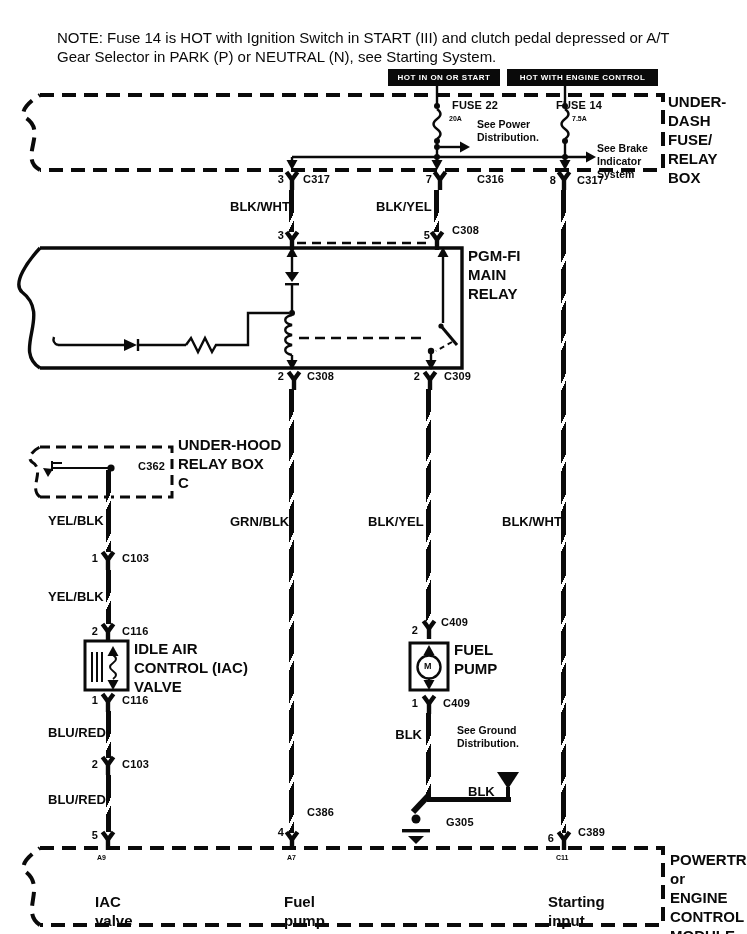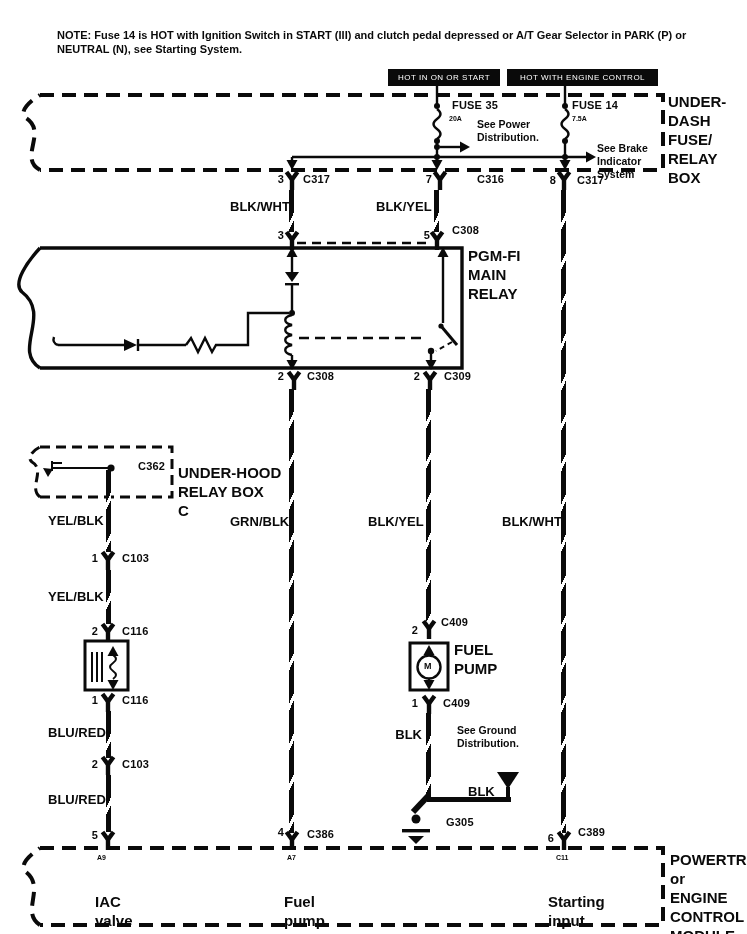--- a/index.html
+++ b/index.html
@@ -1,30 +1,30 @@
 <!DOCTYPE html>
 <html><head>
 <meta charset="utf-8">
 <style>
   html,body{margin:0;padding:0;background:#e8e8e8;}
   .stage{position:relative;width:747px;height:934px;background:#ffffff;overflow:hidden;
          font-family:"Liberation Sans", sans-serif;color:#0a0a0a;}
   svg.art{position:absolute;left:0;top:0;}
   .t{position:absolute;font-weight:bold;color:#0a0a0a;white-space:pre-line;line-height:1.18;}
-  .s12{font-size:11px;font-weight:700;line-height:1.28;}
+  .s12{font-size:15px;font-weight:400;line-height:1.28;}
   .s11{font-size:11px;letter-spacing:.2px;}
   .s10{font-size:15px;line-height:1.26;}
   .s105{font-size:10.5px;line-height:1.22;}
   .s8{font-size:13px;}
   .s7{font-size:7px;}
   .s9{font-size:9px;}
   .w400{font-weight:700;margin-top:24px;}
   .ra{text-align:right;}
   .banner{position:absolute;height:17px;background:#0a0a0a;color:#fff;font-size:8px;
-          font-weight:normal;letter-spacing:.5px;display:flex;align-items:center;
+          font-weight:bold;letter-spacing:.5px;display:flex;align-items:center;
           justify-content:center;padding:0 4px;box-sizing:border-box;}
   .wire{position:absolute;width:5px;background:repeating-linear-gradient(115deg,#0a0a0a 0 14px,#ffffff 14px 17px);}
   .hwire{position:absolute;height:5px;background:#0a0a0a;}
 </style>
 </head>
 <body>
 
 <div class="stage">
 
   <svg class="art" width="747" height="934" viewBox="0 0 747 934">
@@ -189,25 +189,25 @@
   <div class="wire" style="left:106px;top:470px;height:82px"></div>
   <div class="wire" style="left:106px;top:570px;height:54px"></div>
   <div class="wire" style="left:106px;top:711px;height:47px"></div>
   <div class="wire" style="left:106px;top:775px;height:57px"></div>
 
   <div class="t s12" style="left:57px;top:28px;width:640px">NOTE: Fuse 14 is HOT with Ignition Switch in START (III) and clutch pedal depressed or A/T Gear Selector in PARK (P) or NEUTRAL (N), see Starting System.</div>
 
   <div class="banner" style="left:388px;top:69px;width:112px">HOT IN ON OR START</div>
   <div class="banner" style="left:507px;top:69px;width:151px">HOT WITH ENGINE CONTROL</div>
 
-  <div class="t s11" style="left:452px;top:99px">FUSE 35</div>
+  <div class="t s11" style="left:452px;top:99px">FUSE 22</div>
   <div class="t s7" style="left:449px;top:115px">20A</div>
   <div class="t s105" style="left:477px;top:118px">See Power
 Distribution.</div>
-  <div class="t s11" style="left:572px;top:99px">FUSE 14</div>
+  <div class="t s11" style="left:556px;top:99px">FUSE 14</div>
   <div class="t s7" style="left:572px;top:115px">7.5A</div>
   <div class="t s105" style="left:597px;top:142px">See Brake
 Indicator
 System</div>
   <div class="t s10" style="left:668px;top:93px">UNDER-
 DASH
 FUSE/
 RELAY
 BOX</div>
 
@@ -226,35 +226,38 @@
   <div class="t s11" style="left:452px;top:224px">C308</div>
   <div class="t s10" style="left:468px;top:247px">PGM-FI
 MAIN
 RELAY</div>
 
   <div class="t s11 ra" style="left:262px;top:370px;width:22px">2</div>
   <div class="t s11" style="left:307px;top:370px">C308</div>
   <div class="t s11 ra" style="left:398px;top:370px;width:22px">2</div>
   <div class="t s11" style="left:444px;top:370px">C309</div>
 
-  <div class="t s10" style="left:178px;top:464px">UNDER-HOOD
+  <div class="t s10" style="left:178px;top:436px">UNDER-HOOD
 RELAY BOX
 C</div>
   <div class="t s11" style="left:138px;top:460px">C362</div>
 
   <div class="t s8 ra" style="left:48px;top:513px;width:54px">YEL/BLK</div>
   <div class="t s8 ra" style="left:230px;top:514px;width:54px">GRN/BLK</div>
   <div class="t s8 ra" style="left:368px;top:514px;width:54px">BLK/YEL</div>
   <div class="t s8 ra" style="left:502px;top:514px;width:54px">BLK/WHT</div>
 
   <div class="t s11 ra" style="left:78px;top:552px;width:20px">1</div>
   <div class="t s11" style="left:122px;top:552px">C103</div>
   <div class="t s8 ra" style="left:48px;top:589px;width:54px">YEL/BLK</div>
   <div class="t s11 ra" style="left:78px;top:625px;width:20px">2</div>
   <div class="t s11" style="left:122px;top:625px">C116</div>
+  <div class="t s10" style="left:134px;top:640px">IDLE AIR
+CONTROL (IAC)
+VALVE</div>
   <div class="t s11 ra" style="left:78px;top:694px;width:20px">1</div>
   <div class="t s11" style="left:122px;top:694px">C116</div>
   <div class="t s8 ra" style="left:48px;top:725px;width:54px">BLU/RED</div>
   <div class="t s11 ra" style="left:78px;top:758px;width:20px">2</div>
   <div class="t s11" style="left:122px;top:758px">C103</div>
   <div class="t s8 ra" style="left:48px;top:792px;width:54px">BLU/RED</div>
   <div class="t s11 ra" style="left:78px;top:829px;width:20px">5</div>
 
   <div class="t s11 ra" style="left:398px;top:624px;width:20px">2</div>
   <div class="t s11" style="left:441px;top:616px">C409</div>
@@ -262,21 +265,21 @@
 PUMP</div>
   <div class="t s9" style="left:424px;top:661px">M</div>
   <div class="t s11 ra" style="left:398px;top:697px;width:20px">1</div>
   <div class="t s11" style="left:443px;top:697px">C409</div>
   <div class="t s8 ra" style="left:384px;top:727px;width:38px">BLK</div>
   <div class="t s105" style="left:457px;top:724px">See Ground
 Distribution.</div>
   <div class="t s8" style="left:468px;top:784px">BLK</div>
   <div class="t s11" style="left:446px;top:816px">G305</div>
   <div class="t s11 ra" style="left:262px;top:826px;width:22px">4</div>
-  <div class="t s11" style="left:307px;top:828px">C386</div>
+  <div class="t s11" style="left:307px;top:806px">C386</div>
 
   <div class="t s11 ra" style="left:534px;top:832px;width:20px">6</div>
   <div class="t s11" style="left:578px;top:826px">C389</div>
 
   <div class="t s7" style="left:97px;top:854px">A9</div>
   <div class="t s10 w400" style="left:95px;top:869px">IAC
 valve
 control</div>
   <div class="t s7" style="left:287px;top:854px">A7</div>
   <div class="t s10 w400" style="left:284px;top:869px">Fuel

